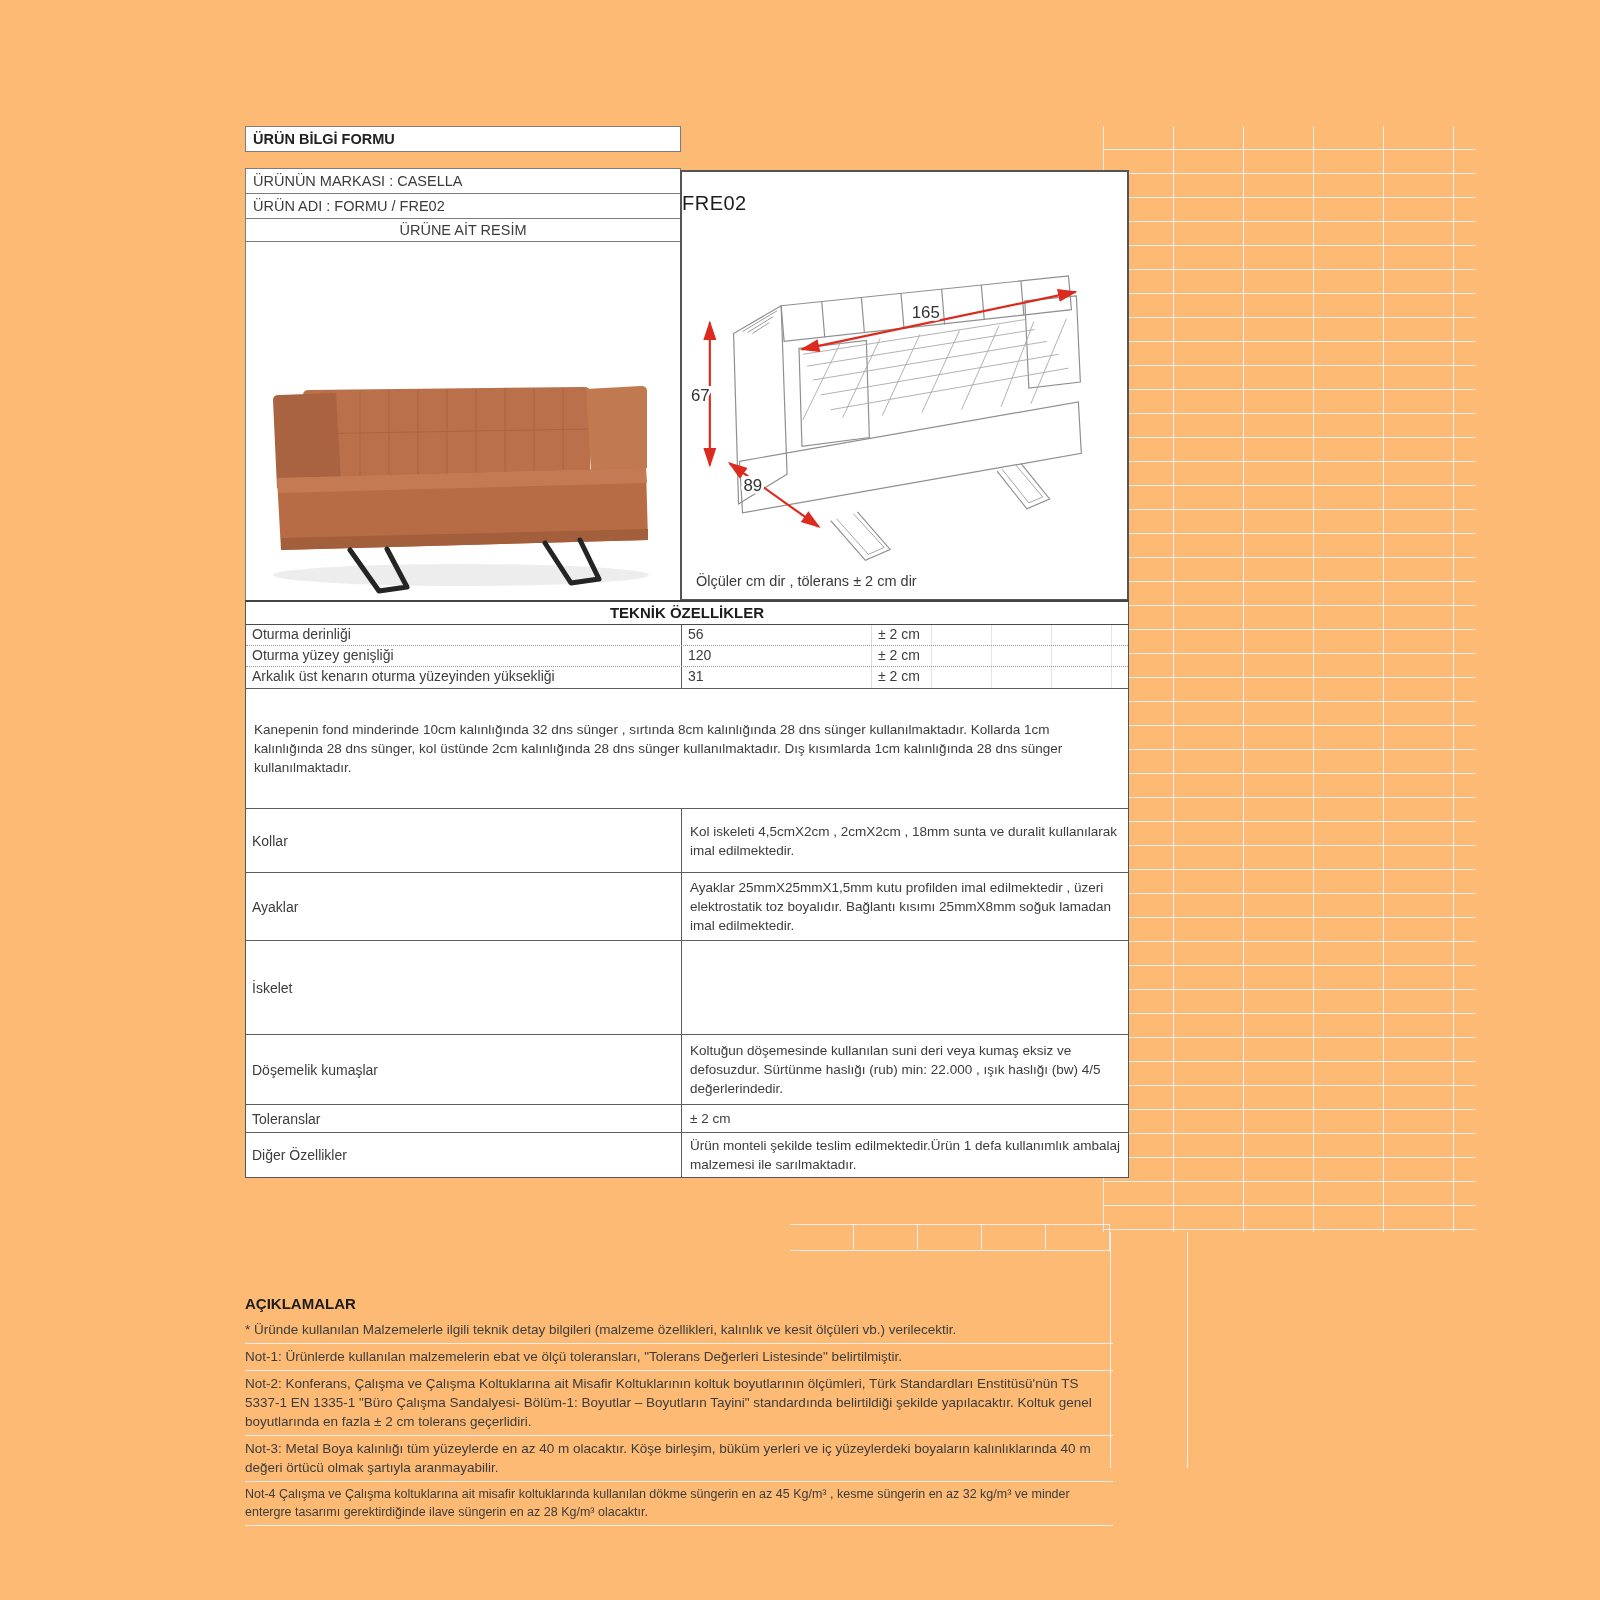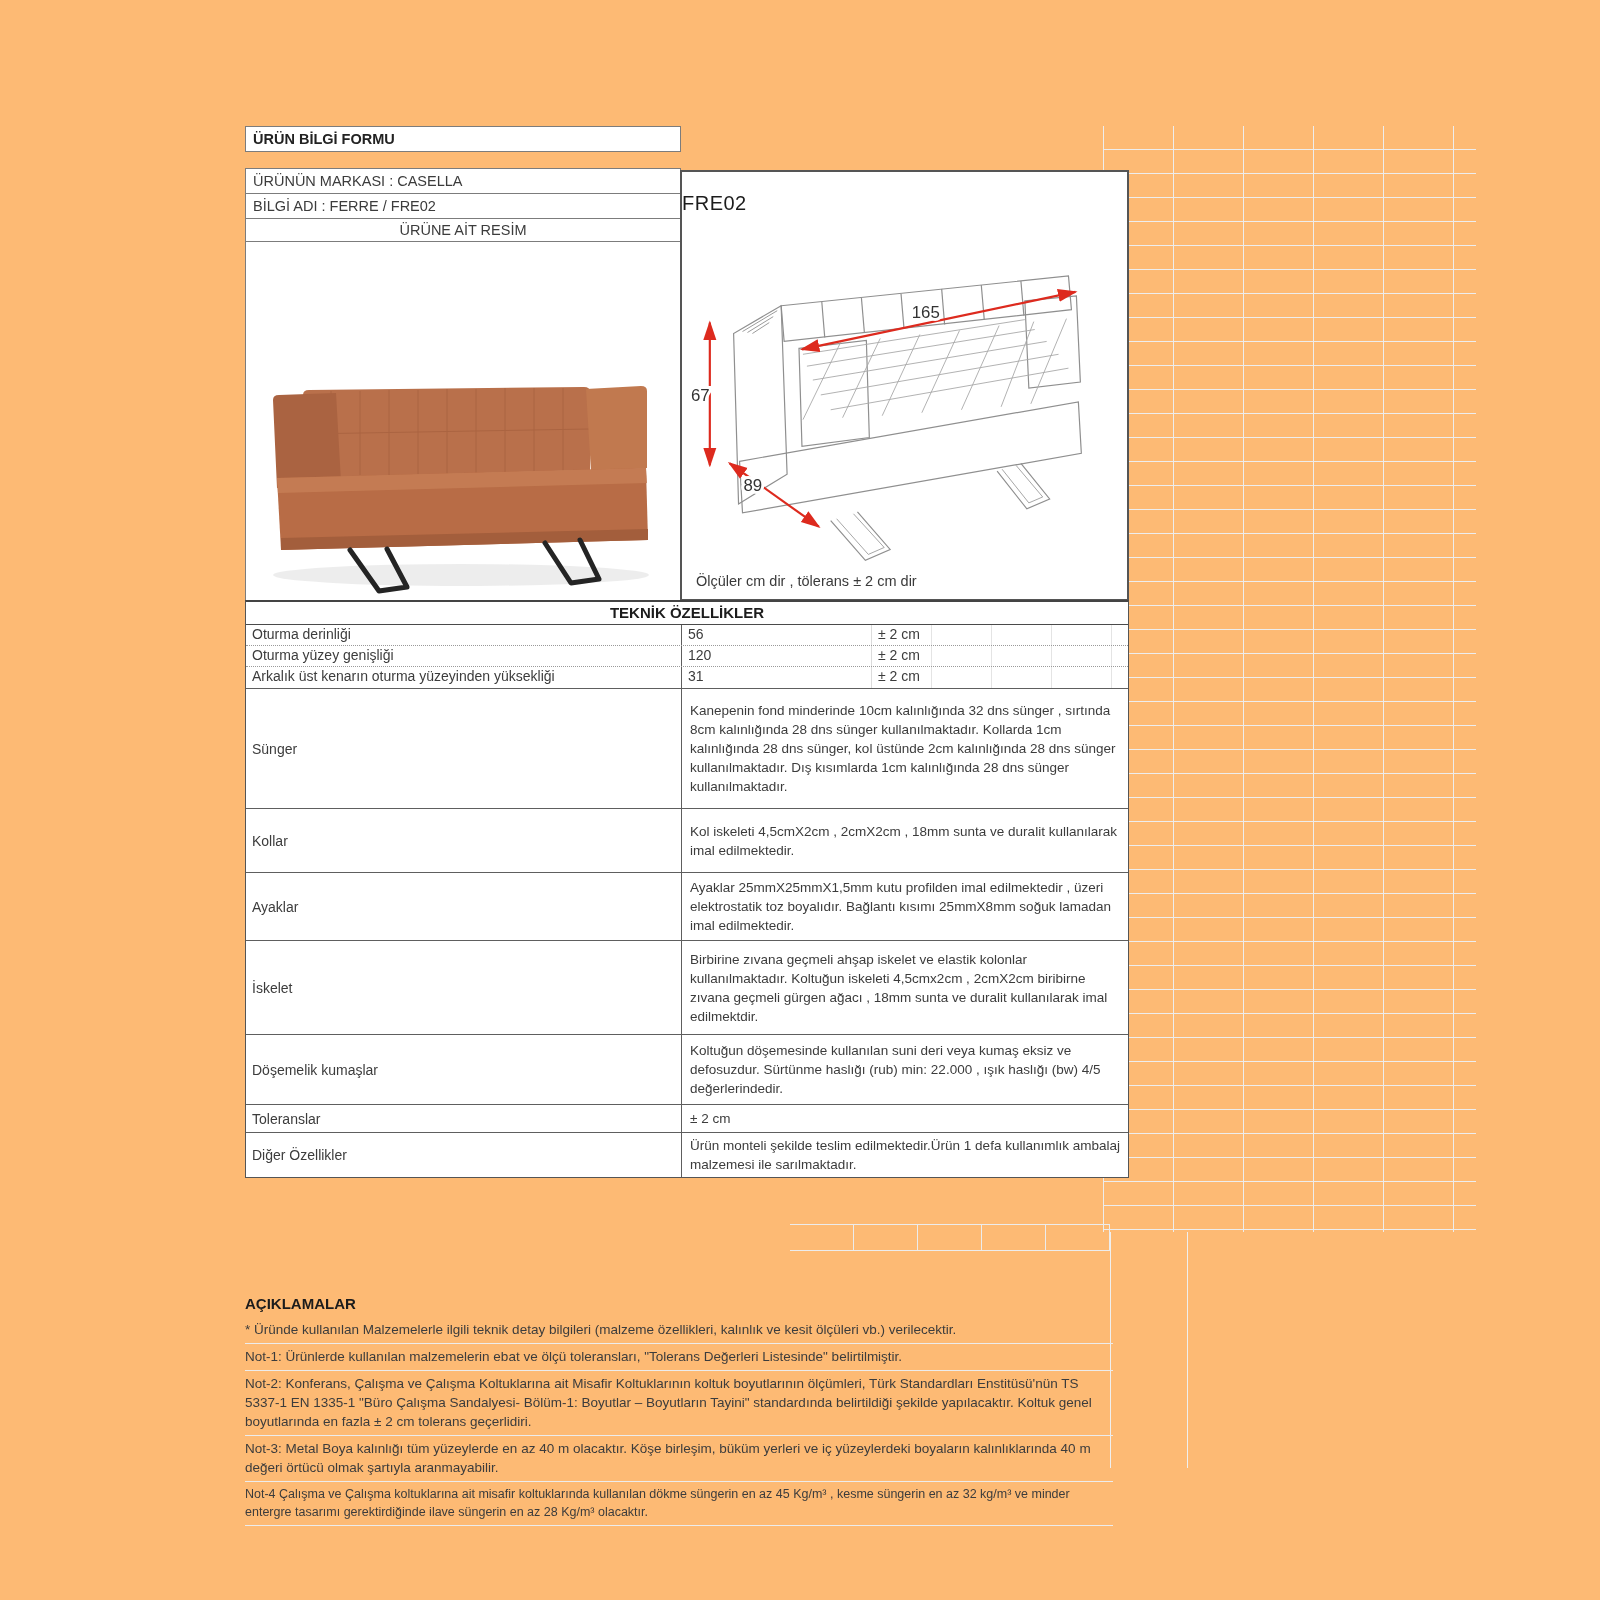--- a/index.html
+++ b/index.html
@@ -63,21 +63,21 @@
 <body>
 
 <div class="page">
 
   <div class="grid-layer"></div>
   <div class="grid-patch"></div>
   <div class="grid-tail"></div>
 
   <div class="cell c-title">ÜRÜN BİLGİ FORMU</div>
   <div class="cell c-brand">ÜRÜNÜN MARKASI : CASELLA</div>
-  <div class="cell c-name">BİLGİ ADI : FERRE / FRE02</div>
+  <div class="cell c-name">ÜRÜN ADI : FORMU / FRE02</div>
   <div class="cell c-imghdr">ÜRÜNE AİT RESİM</div>
 
   <div class="photo-box">
     <svg viewBox="0 0 434 358">
       <ellipse cx="215" cy="333" rx="188" ry="11" fill="#000" opacity="0.07"></ellipse>
 
       <path d="M57,153 Q57,148 63,148 L338,145 Q344,145 344,150 L344,228 L57,236 Z" fill="#b9704b"></path>
       <g stroke="#9a5636" stroke-width="1" opacity="0.45">
         <line x1="85" y1="149" x2="85" y2="234"></line>
           <line x1="114" y1="149" x2="114" y2="233"></line>
@@ -171,34 +171,32 @@
       <div class="c2">120</div>
       <div class="c3">± 2 cm</div>
     </div>
     <div class="srow solid">
       <div class="c1">Arkalık üst kenarın oturma yüzeyinden yüksekliği</div>
       <div class="c2">31</div>
       <div class="c3">± 2 cm</div>
     </div>
 
     <div class="drow" style="height:120px;">
-      <div class="c1">Sünger</div>
       <div class="c2">Kanepenin fond minderinde 10cm kalınlığında 32 dns sünger , sırtında 8cm kalınlığında 28 dns sünger kullanılmaktadır. Kollarda 1cm kalınlığında 28 dns sünger,  kol üstünde 2cm kalınlığında 28 dns sünger kullanılmaktadır. Dış kısımlarda 1cm kalınlığında 28 dns sünger kullanılmaktadır.</div>
     </div>
     <div class="drow" style="height:64px;">
       <div class="c1">Kollar</div>
       <div class="c2">Kol iskeleti 4,5cmX2cm , 2cmX2cm , 18mm sunta ve duralit kullanılarak imal edilmektedir.</div>
     </div>
     <div class="drow" style="height:68px;">
       <div class="c1">Ayaklar</div>
       <div class="c2">Ayaklar 25mmX25mmX1,5mm kutu profilden imal edilmektedir , üzeri elektrostatik toz boyalıdır. Bağlantı kısımı 25mmX8mm soğuk lamadan imal edilmektedir.</div>
     </div>
     <div class="drow" style="height:94px;">
       <div class="c1">İskelet</div>
-      <div class="c2">Birbirine zıvana geçmeli ahşap iskelet ve elastik kolonlar kullanılmaktadır. Koltuğun iskeleti 4,5cmx2cm , 2cmX2cm biribirne zıvana geçmeli gürgen ağacı , 18mm sunta ve duralit kullanılarak imal edilmektdir.</div>
     </div>
     <div class="drow" style="height:70px;">
       <div class="c1">Döşemelik kumaşlar</div>
       <div class="c2">Koltuğun döşemesinde kullanılan suni deri veya kumaş eksiz ve defosuzdur. Sürtünme haslığı (rub) min: 22.000 , ışık haslığı (bw) 4/5 değerlerindedir.</div>
     </div>
     <div class="drow" style="height:28px;">
       <div class="c1">Toleranslar</div>
       <div class="c2">± 2 cm</div>
     </div>
     <div class="drow" style="height:44px;">

